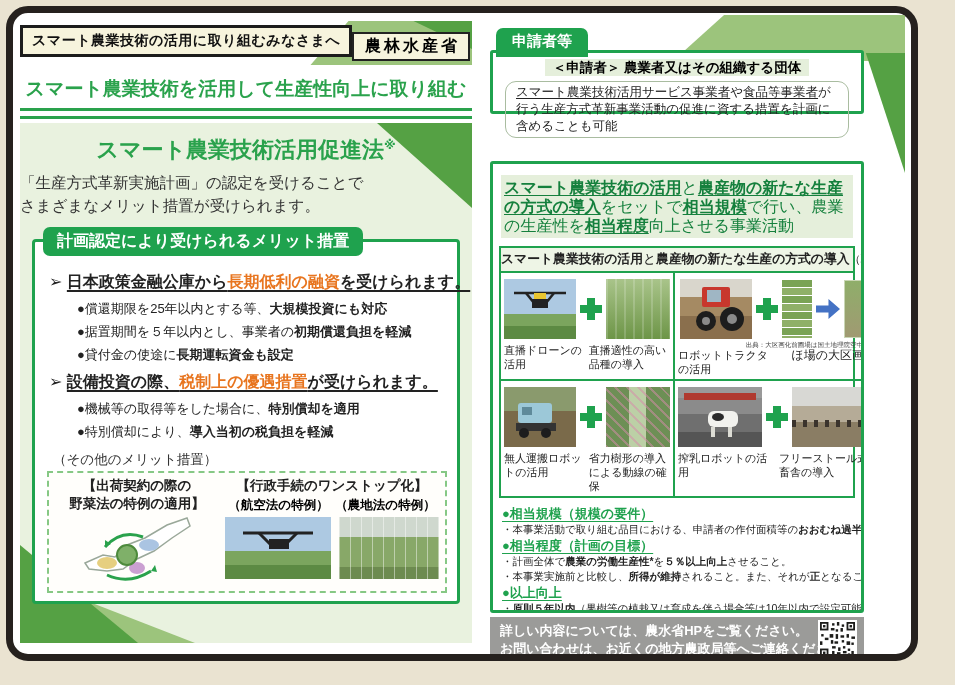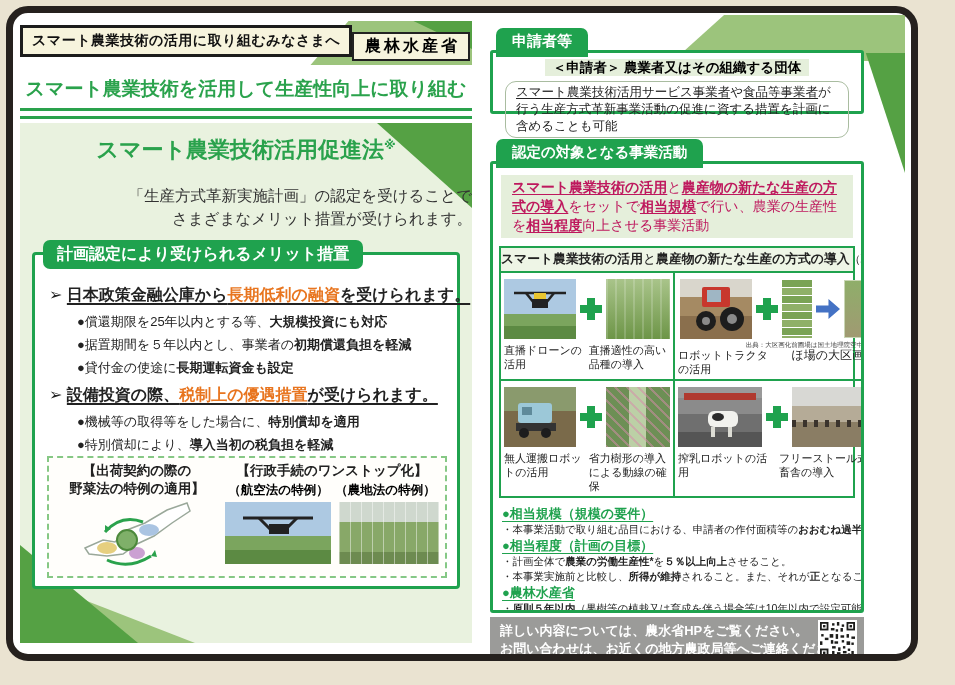--- a/index.html
+++ b/index.html
@@ -25,21 +25,21 @@
               font-size: 16px; font-weight: bold; letter-spacing: 3px; padding: 2px 8px 2px 11px; z-index: 2; }
   .headline { margin-top: 8px; text-align: center; color: #2aa24c; font-weight: bold; font-size: 19px; line-height: 28px; }
   .dbl-rule { margin-top: 5px; height: 11px; border-top: 3px solid #2aa24c; border-bottom: 3px solid #2aa24c; }
   .law-panel { position: relative; margin-top: 4px; height: 520px; background: #e9f2df; overflow: hidden; }
   .deco-tr { right: 0; top: 0; width: 95px; height: 85px; clip-path: polygon(0 0, 100% 0, 100% 100%); }
   .deco-bl1 { left: 0; bottom: 0; width: 175px; height: 68px; clip-path: polygon(0 0, 100% 100%, 0 100%); }
   .deco-bl2 { left: 0; bottom: 0; width: 118px; height: 98px; clip-path: polygon(0 0, 100% 100%, 0 100%); }
   .law-body { position: relative; z-index: 1; }
   .law-title { margin-top: 12px; text-align: center; color: #2aa24c; font-weight: bold; font-size: 22px; }
   .law-title sup { font-size: 12px; }
-  .law-lead { margin-top: 19px; text-align: right; color: #333; font-size: 15.5px; line-height: 23px; }
+  .law-lead { margin-top: 6px; text-align: left; color: #333; font-size: 15.5px; line-height: 23px; }
   .merit-box { position: relative; margin: 22px 12px 0 12px; background: #fff; border: 3px solid #1fa24e;
                border-radius: 4px; padding: 24px 10px 8px 12px; }
   .merit-badge { position: absolute; top: -15px; left: 8px; background: #1fa24e; color: #fff; font-weight: bold;
                  font-size: 16px; padding: 4px 14px; border-radius: 7px; white-space: nowrap; }
   .m-head { font-size: 16px; font-weight: bold; color: #222; margin: 6px 0 4px 2px; white-space: nowrap; }
   .m-head .hl { text-decoration: underline; text-decoration-thickness: 2px; text-underline-offset: 3px; }
   .og { color: #e8751f; }
   .m-bullet { margin-left: 30px; font-size: 13px; color: #222; line-height: 23px; white-space: nowrap; }
   .m-bullet .b { font-weight: bold; }
   .other-label { margin: 8px 0 2px 6px; font-size: 13.5px; color: #333; }
@@ -60,21 +60,21 @@
   .badge-applicant { left: 6px; top: 15px; font-size: 15px; }
   .badge-activity { left: 6px; top: 126px; font-size: 14.5px; }
   .gbox { position: absolute; left: 0; width: 374px; background: #fff; border: 3px solid #1fa24e; border-radius: 3px; z-index: 1; }
   .applicant-box { top: 37px; height: 64px; }
   .app-heading { text-align: center; margin-top: 6px; font-size: 13.5px; font-weight: bold; }
   .app-heading span { background: #e5efdb; padding: 1px 8px; }
   .app-note { margin: 4px 12px 0; border: 1.5px solid #a9bca0; border-radius: 11px; padding: 2px 10px;
               font-size: 12.5px; line-height: 17px; color: #222; }
   .app-note .u { text-decoration: underline; text-underline-offset: 2px; text-align: center; }
   .activity-box { top: 148px; height: 452px; overflow: hidden; }
-  .summary { margin: 11px 8px 0; background: #e5efdb; padding: 3px 11px; font-size: 14px; line-height: 19px; color: #be185d; }
+  .summary { margin: 11px 8px 0; background: #e5efdb; padding: 3px 3px; font-size: 16px; line-height: 19px; color: #15803d; }
   .summary .bu { font-weight: bold; text-decoration: underline; text-underline-offset: 2px; }
   .ex-box { margin: 8px 6px 0; border: 2px solid #1fa24e; }
   .ex-head { text-align: center; background: #eef5e6; border-bottom: 2px solid #1fa24e; font-size: 12.8px;
              padding: 3px 0; color: #222; white-space: nowrap; }
   .ex-head .b { font-weight: bold; }
   .ex-head .note { font-size: 11px; }
   .ex-grid { display: grid; grid-template-columns: 1fr 1fr; }
   .cell { padding: 5px 3px 3px; border-bottom: 2px solid #1fa24e; border-right: 2px solid #1fa24e; position: relative; }
   .cell:nth-child(2), .cell:nth-child(4) { border-right: none; }
   .cell:nth-child(3), .cell:nth-child(4) { border-bottom: none; }
@@ -164,20 +164,21 @@
               <div class="m-bullet"><span>●</span><span>据置期間を５年以内とし、事業者の</span><span class="b">初期償還負担を軽減</span></div>
               <div class="m-bullet"><span>●</span><span>貸付金の使途に</span><span class="b">長期運転資金も設定</span></div>
 
               <div class="m-head">
                 <span>➢</span>
                 <span class="hl"><span>設備投資の際、</span><span class="og">税制上の優遇措置</span><span>が受けられます。</span></span>
               </div>
               <div class="m-bullet"><span>●</span><span>機械等の取得等をした場合に、</span><span class="b">特別償却を適用</span></div>
               <div class="m-bullet"><span>●</span><span>特別償却により、</span><span class="b">導入当初の税負担を軽減</span></div>
 
+              <div class="other-label">（その他のメリット措置）</div>
               <div class="dashed-card">
                 <div class="veg-card">
                   <div class="veg-title">【出荷契約の際の</div>
                   <div class="veg-title">野菜法の特例の適用】</div>
                   <div class="ph ph-map">
                     <svg viewBox="0 0 120 74">
                       <path d="M8 50 L26 42 L38 44 L50 32 L68 25 L90 12 L110 5 L113 13 L95 25 L77 38 L60 46 L46 56 L30 58 L12 56 Z" fill="#fff" stroke="#9aa89a" stroke-width="1.5"></path>
                       <ellipse cx="72" cy="32" rx="10" ry="6" fill="#aac4e2"></ellipse>
                       <ellipse cx="30" cy="50" rx="10" ry="6" fill="#e6cf7f"></ellipse>
                       <ellipse cx="60" cy="55" rx="8" ry="6" fill="#cba0d2"></ellipse>
@@ -219,21 +220,20 @@
       <div class="col-right">
         <div class="deco g-light deco-r1"></div>
         <div class="deco g-dark deco-r2"></div>
 
         <div class="badge-green badge-applicant">申請者等</div>
         <div class="gbox applicant-box">
           <div class="app-heading"><span>＜申請者＞ 農業者又はその組織する団体</span></div>
           <div class="app-note"><span class="u">スマート農業技術活用サービス事業者</span><span>や</span><span class="u">食品等事業者</span><span>が行う生産方式革新事業活動の促進に資する措置を計画に含めることも可能</span></div>
         </div>
 
-        <div class="badge-green badge-activity">認定の対象となる事業活動</div>
         <div class="gbox activity-box">
           <div class="summary"><span class="bu">スマート農業技術の活用</span><span>と</span><span class="bu">農産物の新たな生産の方式の導入</span><span>をセットで</span><span class="bu">相当規模</span><span>で行い、農業の生産性を</span><span class="bu">相当程度</span><span>向上させる事業活動</span></div>
 
           <div class="ex-box">
             <div class="ex-head"><span class="b">スマート農業技術の活用</span><span>と</span><span class="b">農産物の新たな生産の方式の導入</span><span class="note">（取組例）</span></div>
             <div class="ex-grid">
 
               <div class="cell">
                 <div class="cellrow">
                   <div class="ph ph-drone">
@@ -324,21 +324,21 @@
           </div>
 
           <div class="reqs">
             <div class="req-title">●相当規模（規模の要件）</div>
             <div class="req-line"><span>・本事業活動で取り組む品目における、申請者の作付面積等の</span><span class="b">おおむね過半</span><span>で取り組むこと。</span></div>
 
             <div class="req-title">●相当程度（計画の目標）</div>
             <div class="req-line"><span>・計画全体で</span><span class="b">農業の労働生産性*</span><span>を</span><span class="b">５％以上向上</span><span>させること。</span></div>
             <div class="req-line"><span>・本事業実施前と比較し、</span><span class="b">所得が維持</span><span>されること。また、それが</span><span class="b">正</span><span>となること。</span></div>
 
-            <div class="req-title">●農林水産省</div>
+            <div class="req-title">●以上向上</div>
             <div class="req-line"><span>・</span><span class="b">原則５年以内</span><span>（果樹等の植栽又は育成を伴う場合等は10年以内で設定可能）</span></div>
 
           </div>
         </div>
 
         <div class="footer-bar">
           <div>詳しい内容については、農水省HPをご覧ください。</div>
           <div>お問い合わせは、お近くの地方農政局等へご連絡ください。</div>
           <div class="qr">
             <svg viewBox="0 0 29 29">

